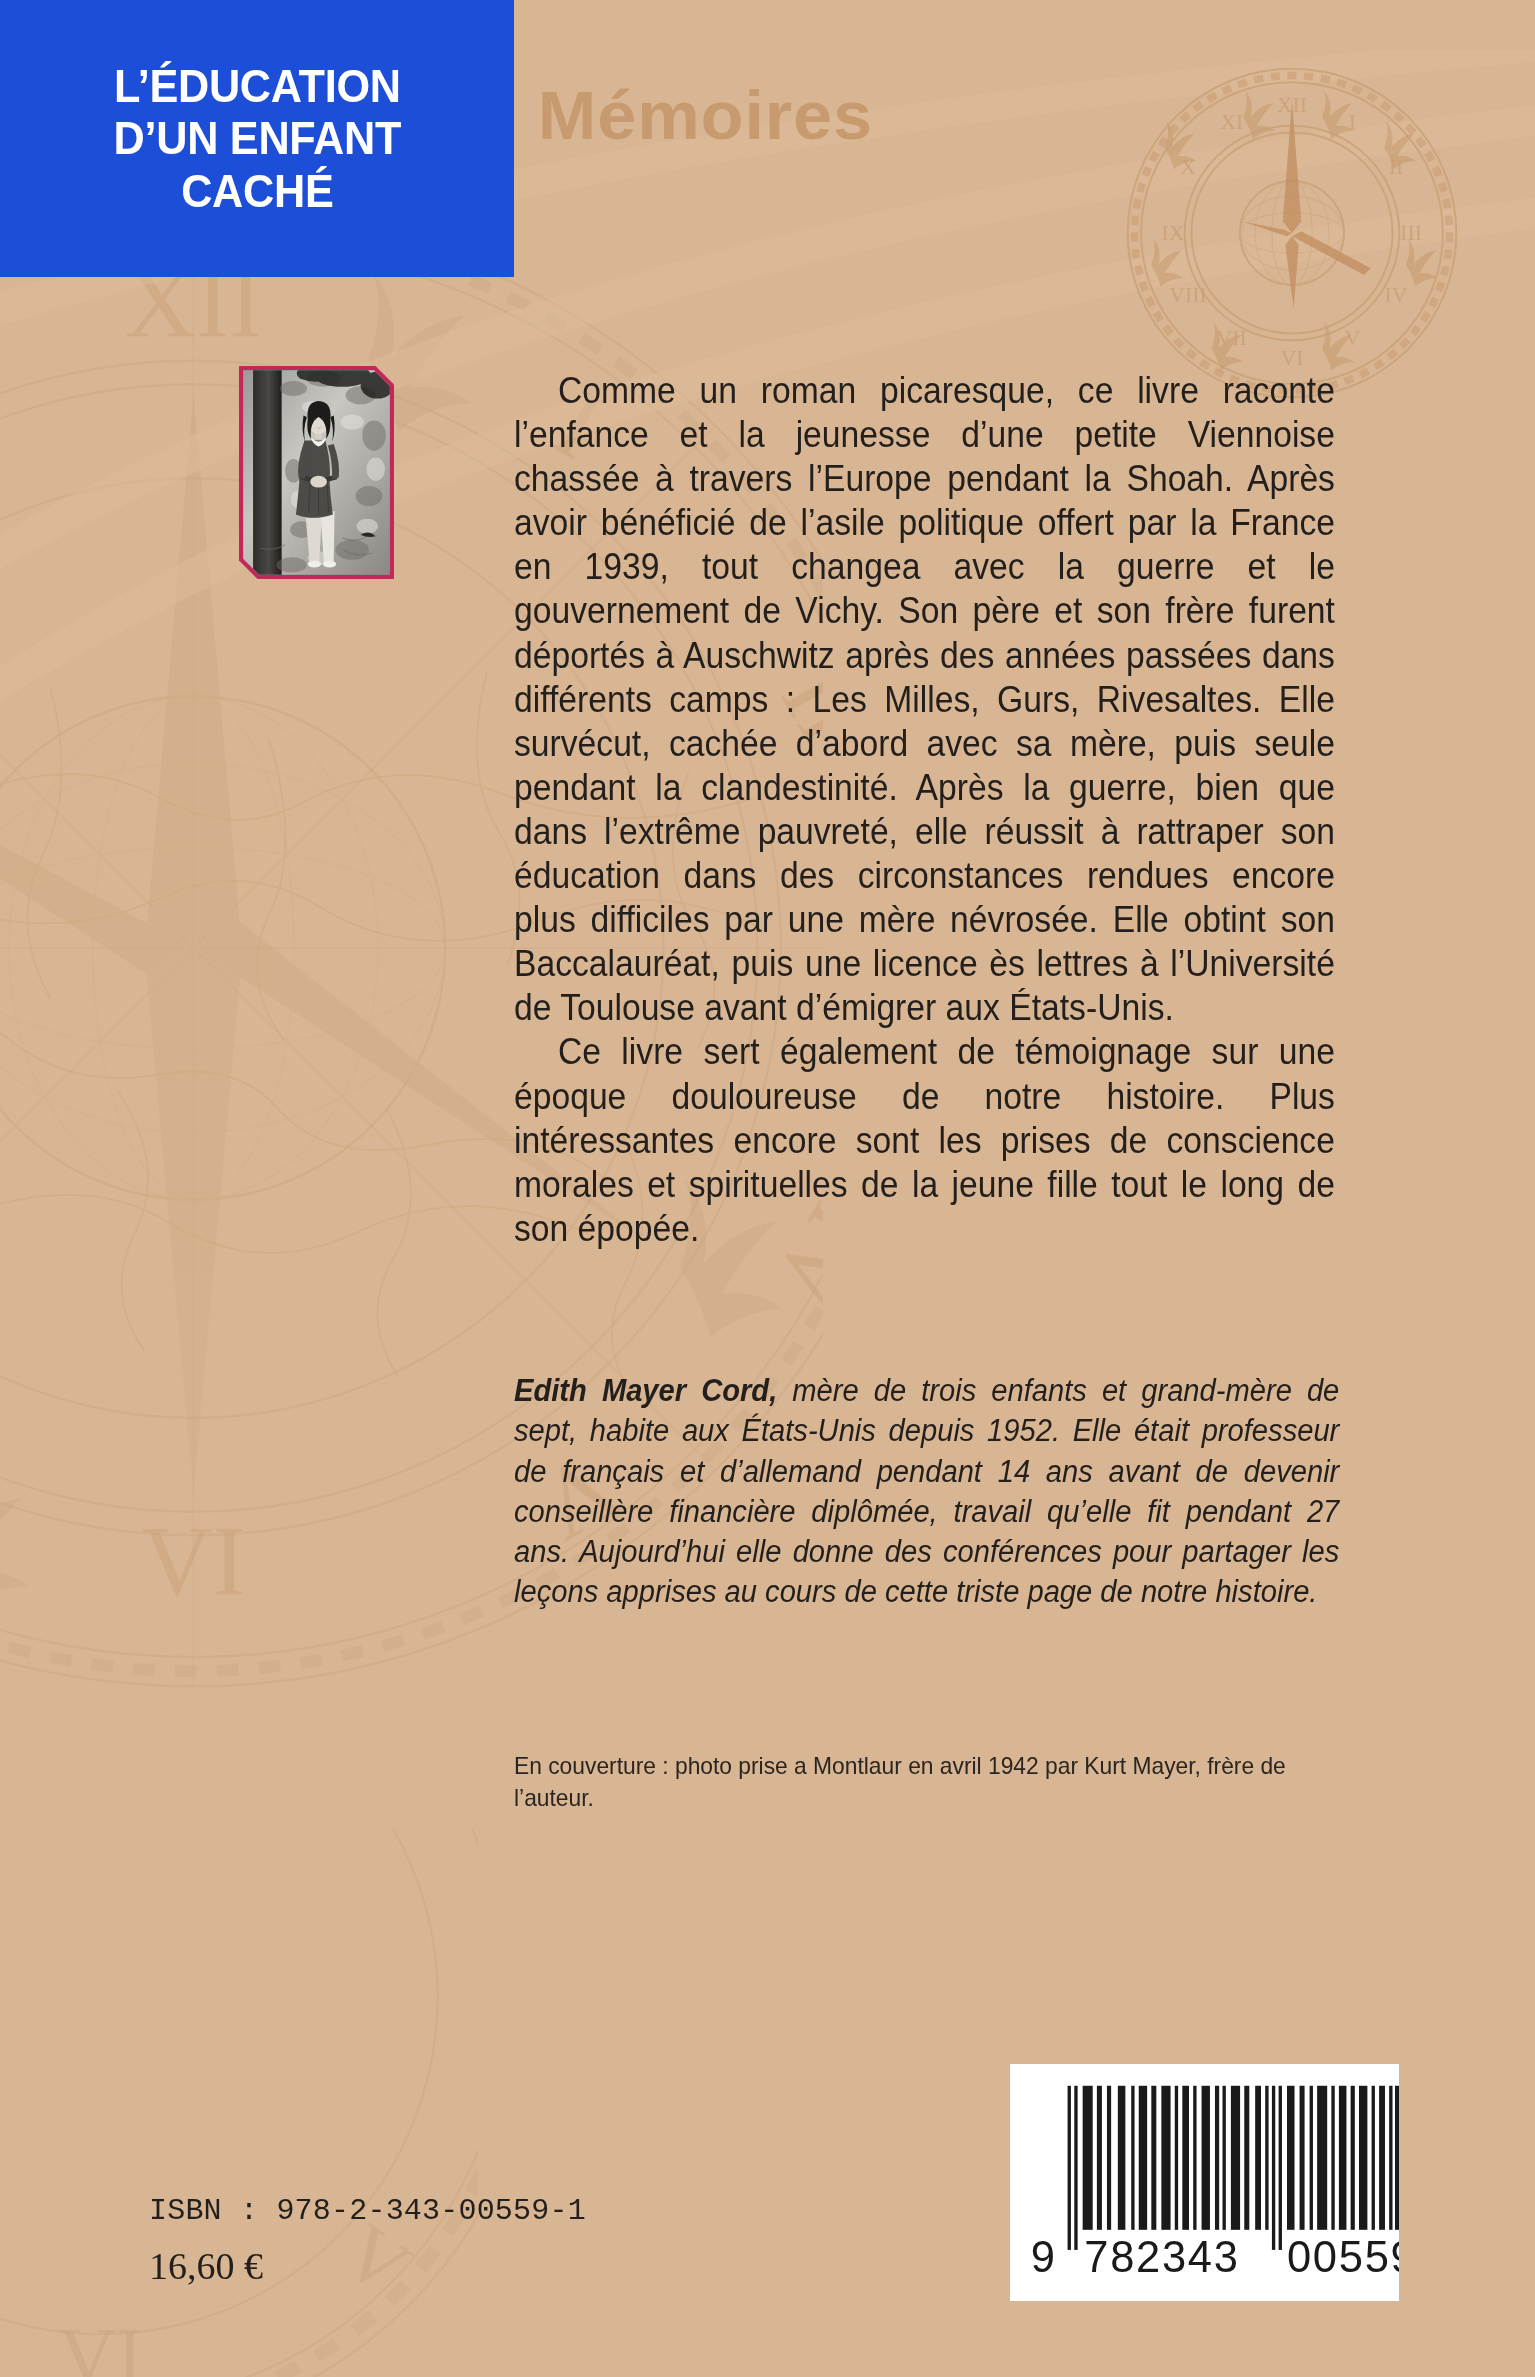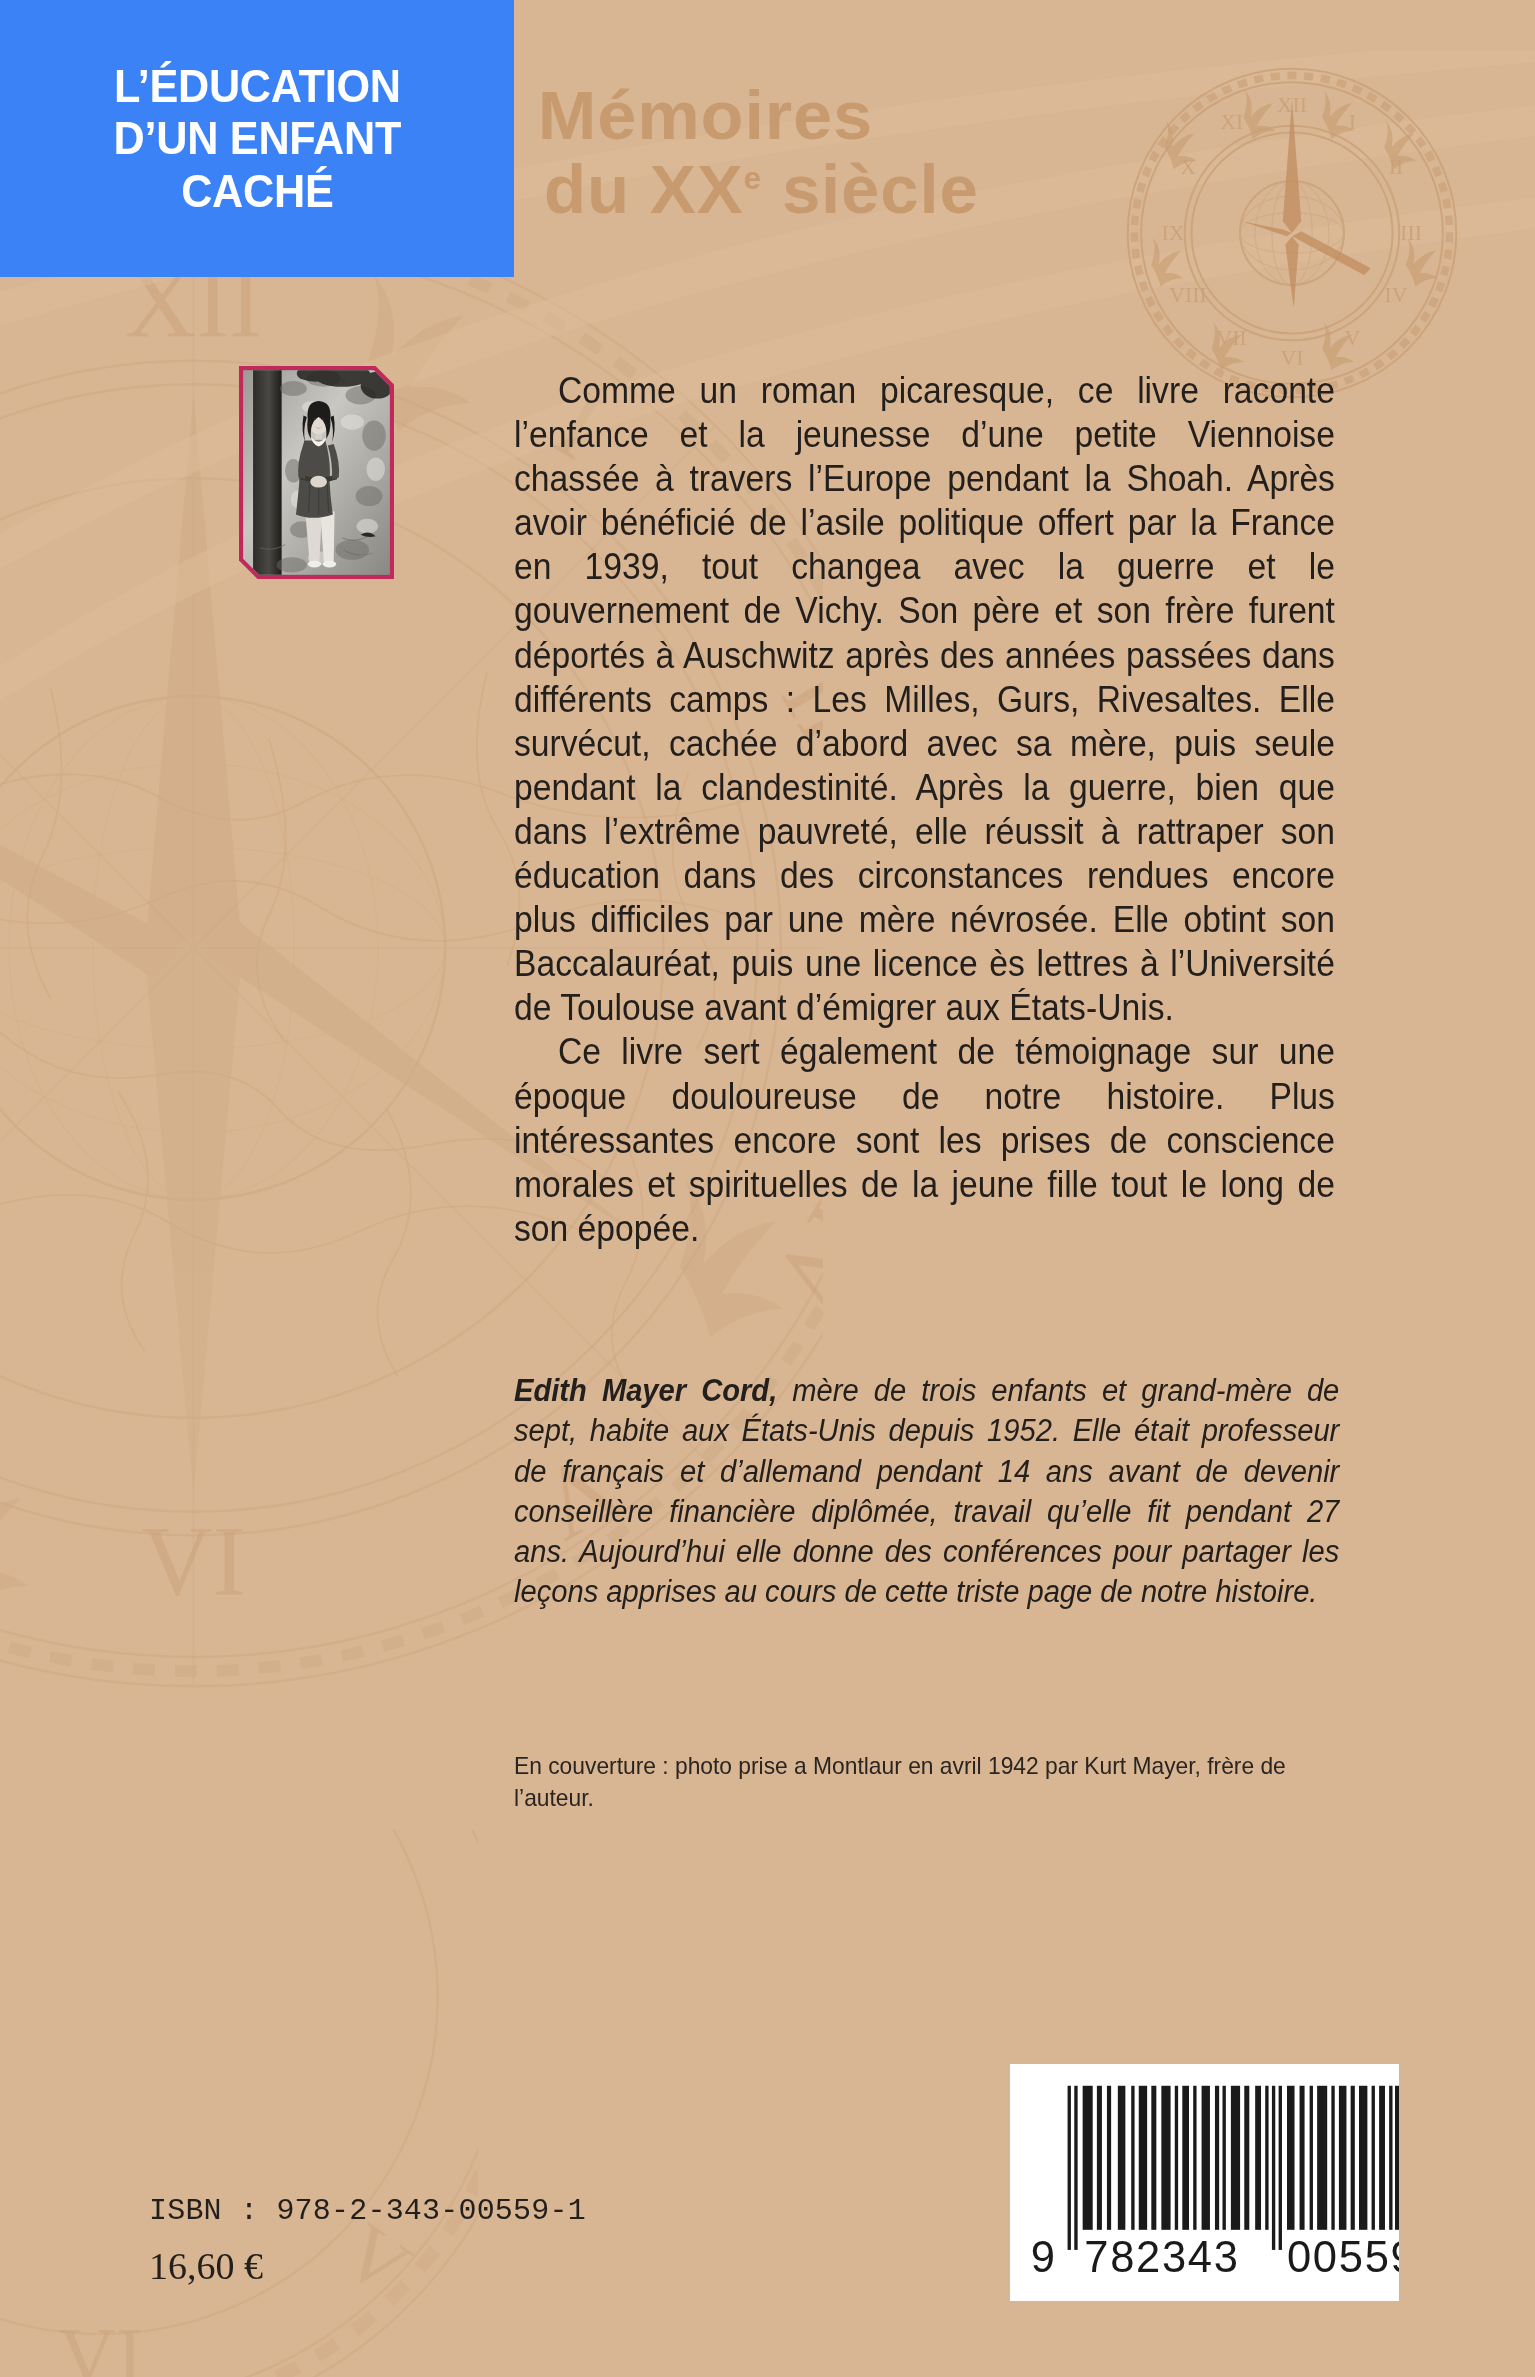--- a/index.html
+++ b/index.html
@@ -11,21 +11,21 @@
     -webkit-font-smoothing:antialiased;
   }
 
   
   .bg-art{position:absolute;inset:0;overflow:hidden;pointer-events:none;}
   .bg-art svg{position:absolute;}
 
   
   .title-block{
     position:absolute;left:0;top:0;width:514px;height:277px;
-    background:#3b82f6;
+    background:#1d4ed8;
     display:flex;align-items:center;justify-content:center;
   }
   .title-block .t{
     color:#ffffff;
     font-family:"Liberation Sans", sans-serif;
     font-weight:bold;
     font-size:47px;line-height:1.12;
     letter-spacing:-0.3px;
     text-align:center;
     transform:scaleX(0.92);
@@ -269,21 +269,20 @@
 </div>
 
 <div class="title-block">
   <div class="t">L’ÉDUCATION
 D’UN ENFANT
 CACHÉ</div>
 </div>
 
 <div class="collection">
   <span class="l1">Mémoires</span>
-  <span class="l2"><span>du XX</span><sup>e</sup><span> siècle</span></span>
 </div>
 
 <div class="photo-wrap">
   <div class="photo-frame"></div>
   <div class="photo-inner">
     <svg width="147" height="205" viewBox="0 0 175 244">
       <defs>
         <linearGradient id="rockG" x1="0" y1="0" x2="1" y2="1">
           <stop offset="0%" stop-color="#9c9a96"></stop>
           <stop offset="40%" stop-color="#c9c7c2"></stop>

